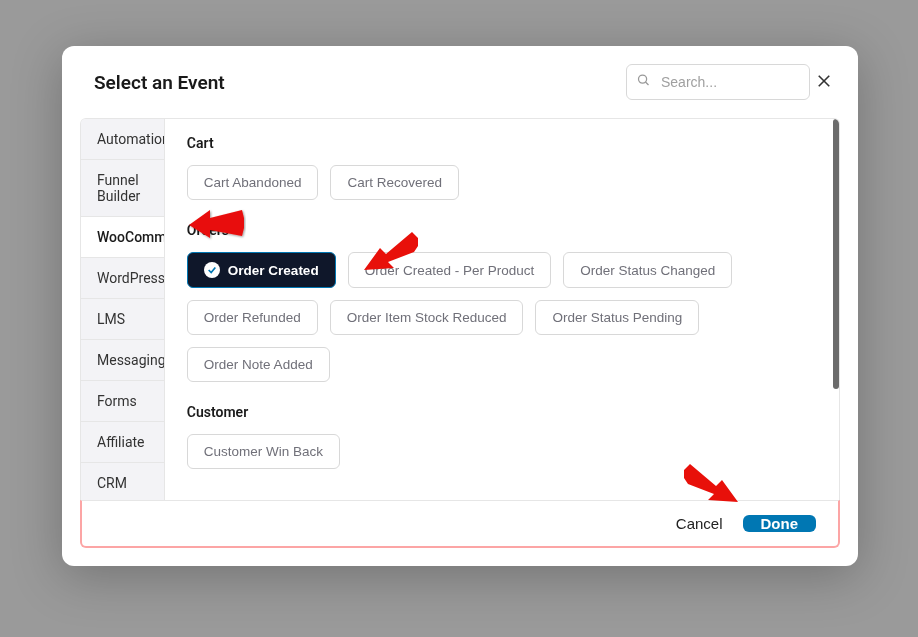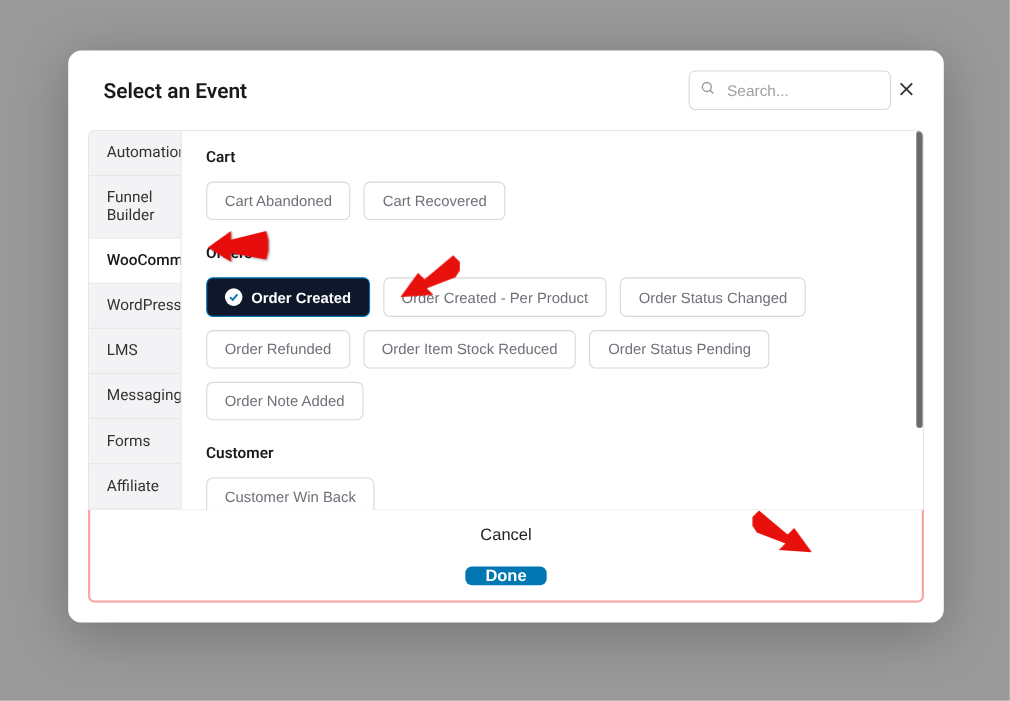--- a/index.html
+++ b/index.html
@@ -159,21 +159,20 @@
     border: 2px solid #fca5a5;
     border-top: 1px solid #e6e6e6;
     margin: 0 18px 18px 18px;
     border-radius: 0 0 6px 6px;
     padding: 14px 22px;
     display: flex;
     justify-content: flex-end;
     align-items: center;
     gap: 20px;
     background: #fff;
-    flex-direction: column;
   }
   .btn-cancel {
     background: transparent;
     border: none;
     color: #222;
     font-size: 15px;
     cursor: pointer;
   }
   .btn-done {
     background: #0077b3;

